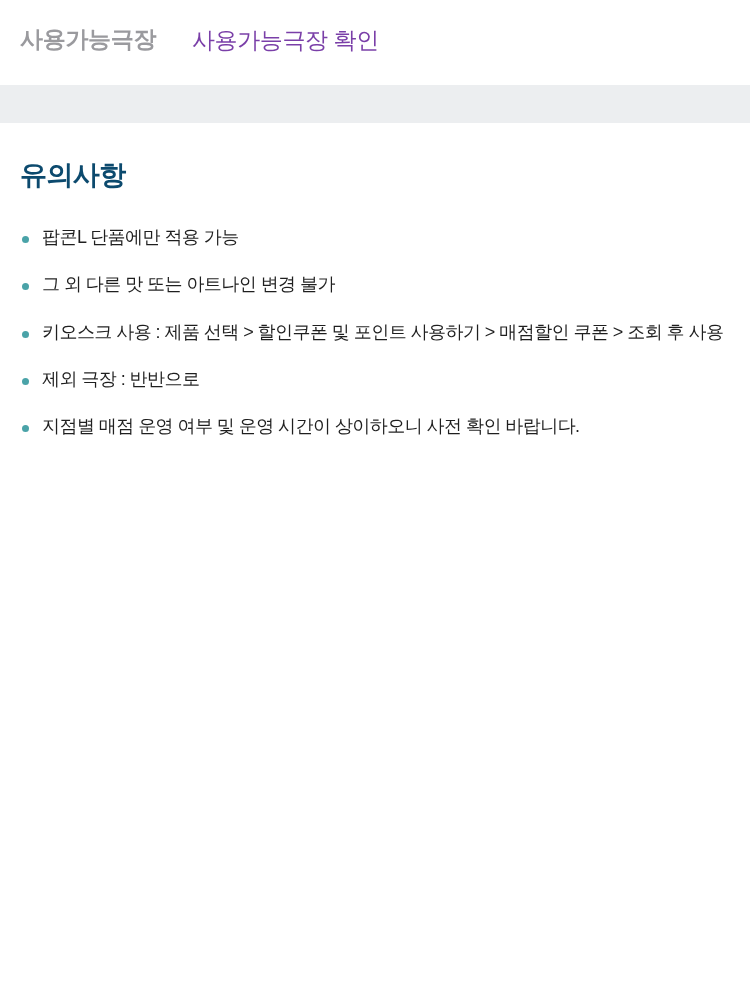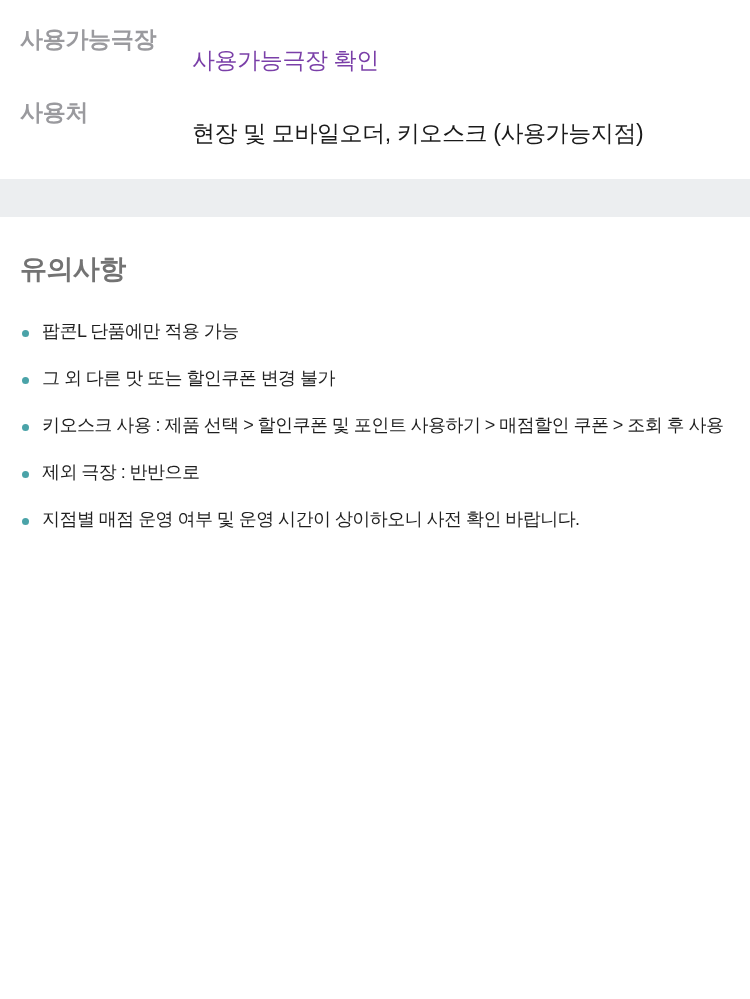--- a/index.html
+++ b/index.html
@@ -35,21 +35,20 @@
     font-weight: 700;
     letter-spacing: -0.3px;
   }
   .info-value {
     flex: 1 1 auto;
     font-size: 23px;
     line-height: 1.62;
     color: #1a1a1a;
     letter-spacing: -0.4px;
     word-break: keep-all;
-    margin-top: 20px;
   }
   .info-value.link {
     color: #7a3fa8;
     font-weight: 400;
   }
 
   
   .band {
     height: 38px;
     background: #eceef0;
@@ -57,21 +56,21 @@
   }
 
   
   .notice {
     padding: 34px 20px 0 20px;
   }
   .notice-title {
     font-size: 27px;
     font-weight: bold;
     letter-spacing: -0.6px;
-    color: #737373;
+    color: #0c4a6e;
     margin: 0 0 30px 0;
   }
   ul.notice-list {
     list-style: none;
     margin: 0;
     padding: 0;
   }
   ul.notice-list li {
     position: relative;
     padding-left: 22px;
@@ -96,40 +95,36 @@
 </head>
 <body>
 
 <section class="info-section">
 
   <div class="info-row">
     <div class="info-label">사용가능극장</div>
     <div class="info-value link">사용가능극장 확인</div>
   </div>
 
-  <div class="info-row">
-    <div class="info-label">사용처</div>
-    <div class="info-value">현장 및 모바일오더, 키오스크 (사용가능지점)</div>
-  </div>
 
 </section>
 
 <div class="band"></div>
 
 <section class="notice">
   <h2 class="notice-title">유의사항</h2>
 
   <ul class="notice-list">
     <li>
       <span class="bullet"></span>
       <span>팝콘L 단품에만 적용 가능</span>
     </li>
     <li>
       <span class="bullet"></span>
-      <span>그 외 다른 맛 또는 할인쿠폰 변경 불가</span>
+      <span>그 외 다른 맛 또는 아트나인 변경 불가</span>
     </li>
     <li>
       <span class="bullet"></span>
       <span>키오스크 사용 : 제품 선택 &gt; 할인쿠폰 및 포인트 사용하기 &gt; 매점할인 쿠폰 &gt; 조회 후 사용</span>
     </li>
     <li>
       <span class="bullet"></span>
       <span>제외 극장 : 반반으로</span>
     </li>
     <li>

